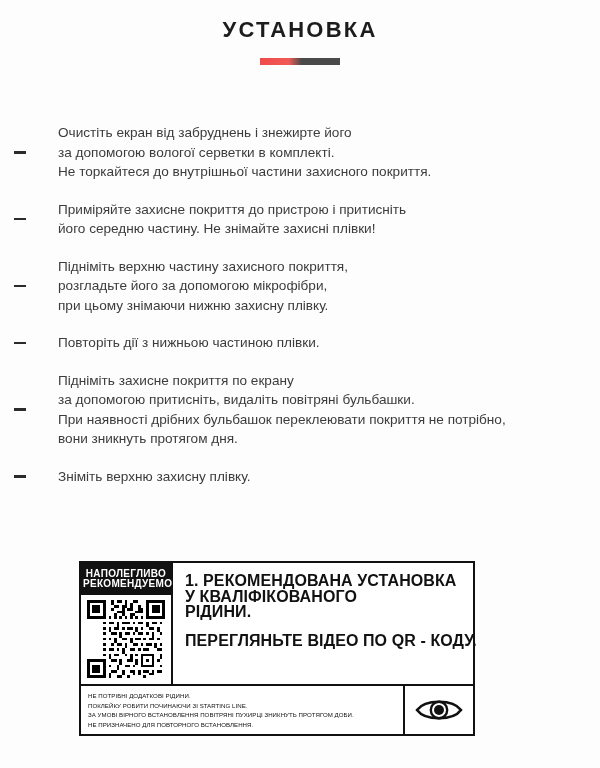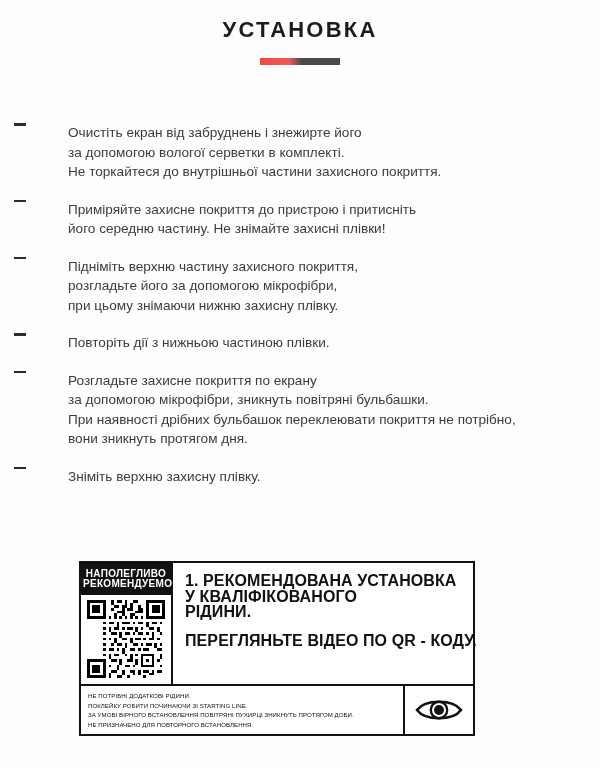--- a/index.html
+++ b/index.html
@@ -36,23 +36,22 @@
     background: linear-gradient(to right, #f04a4a 0%, #f05a55 36%, #4a4a4a 52%, #4a4a4a 100%);
   }
 
   
   .steps {
     margin-top: 58px;
     padding: 0 8px 0 0;
   }
   .step {
     display: flex;
-    align-items: flex-start;
+    align-items: center;
     margin-bottom: 18px;
-    gap: 10px;
   }
   .step-dash {
     width: 34px;
     flex: 0 0 34px;
     display: flex;
     justify-content: flex-end;
     padding-right: 8px;
     box-sizing: border-box;
   }
   .step-dash i {
@@ -209,22 +208,22 @@
       </div>
       <div class="step-lines">
         <p>Повторіть дії з нижньою частиною плівки.</p>
       </div>
     </div>
     <div class="step">
       <div class="step-dash">
         <i></i>
       </div>
       <div class="step-lines">
-        <p>Розгладьте захисне покриття по екрану</p>
-        <p>за допомогою мікрофібри, зникнуть повітряні бульбашки.</p>
+        <p>Підніміть захисне покриття по екрану</p>
+        <p>за допомогою притисніть, видаліть повітряні бульбашки.</p>
         <p>При наявності дрібних бульбашок переклеювати покриття не потрібно,</p>
         <p>вони зникнуть протягом дня.</p>
       </div>
     </div>
     <div class="step">
       <div class="step-dash">
         <i></i>
       </div>
       <div class="step-lines">
         <p>Зніміть верхню захисну плівку.</p>

